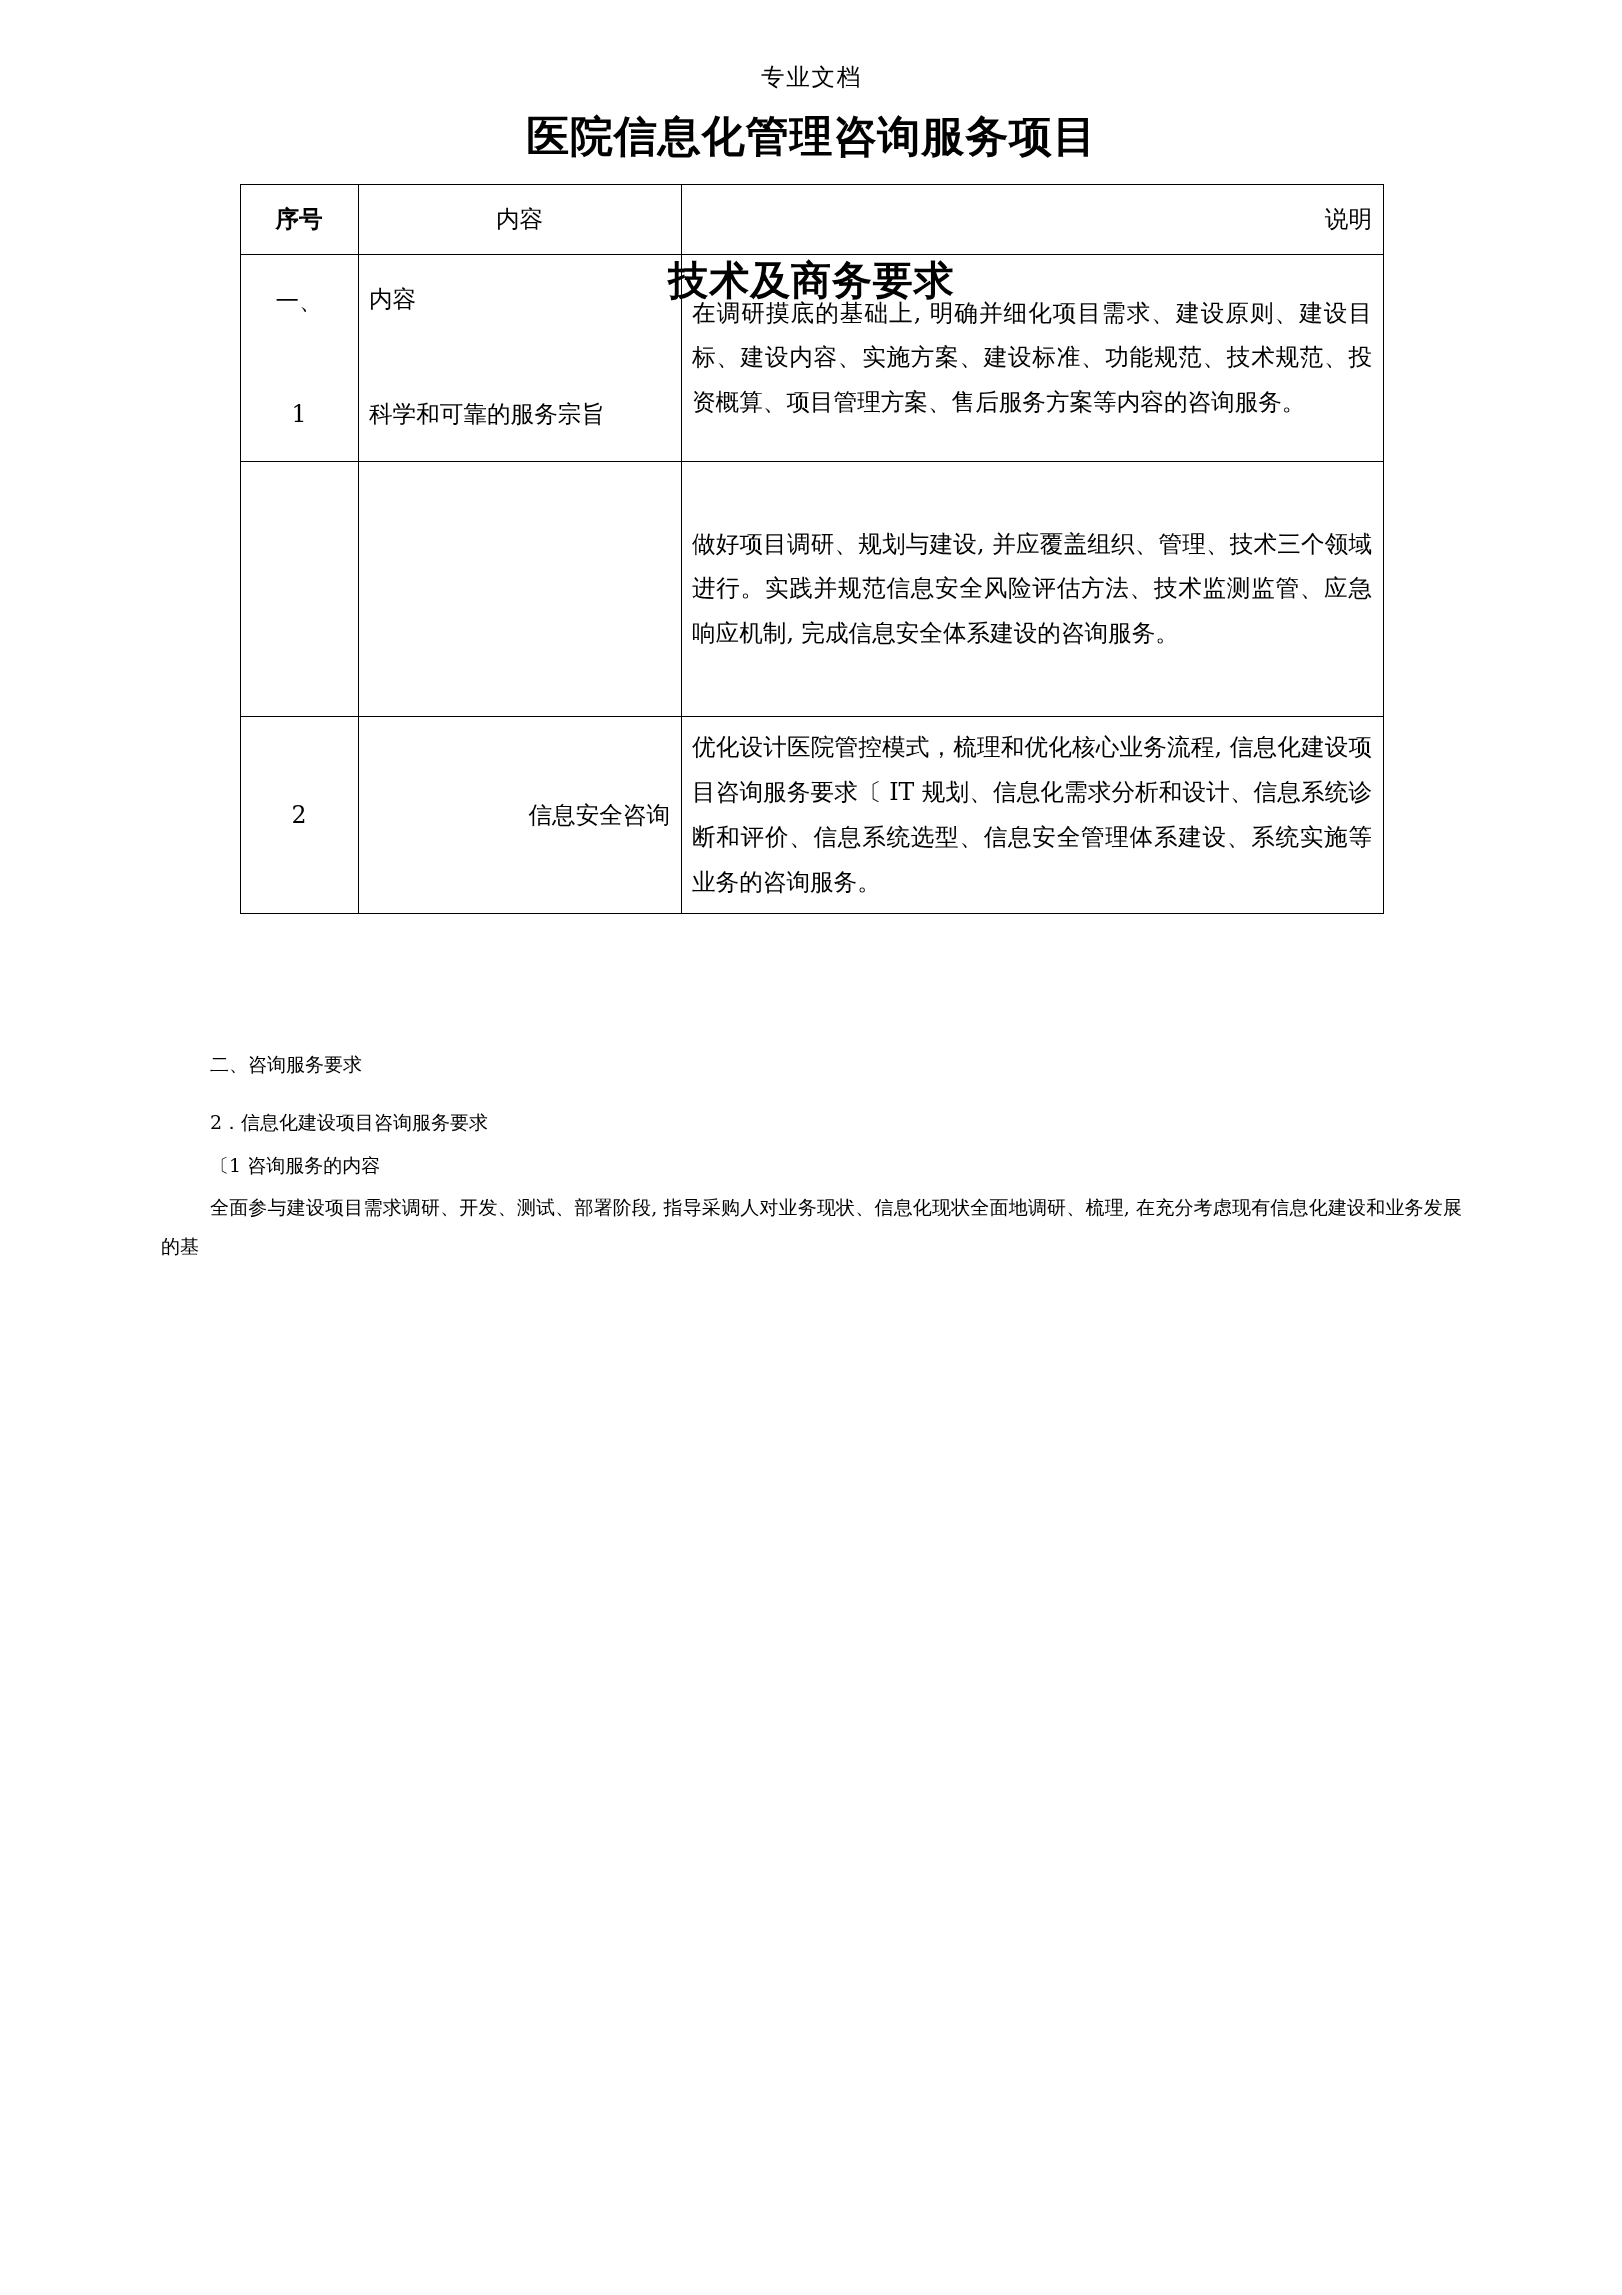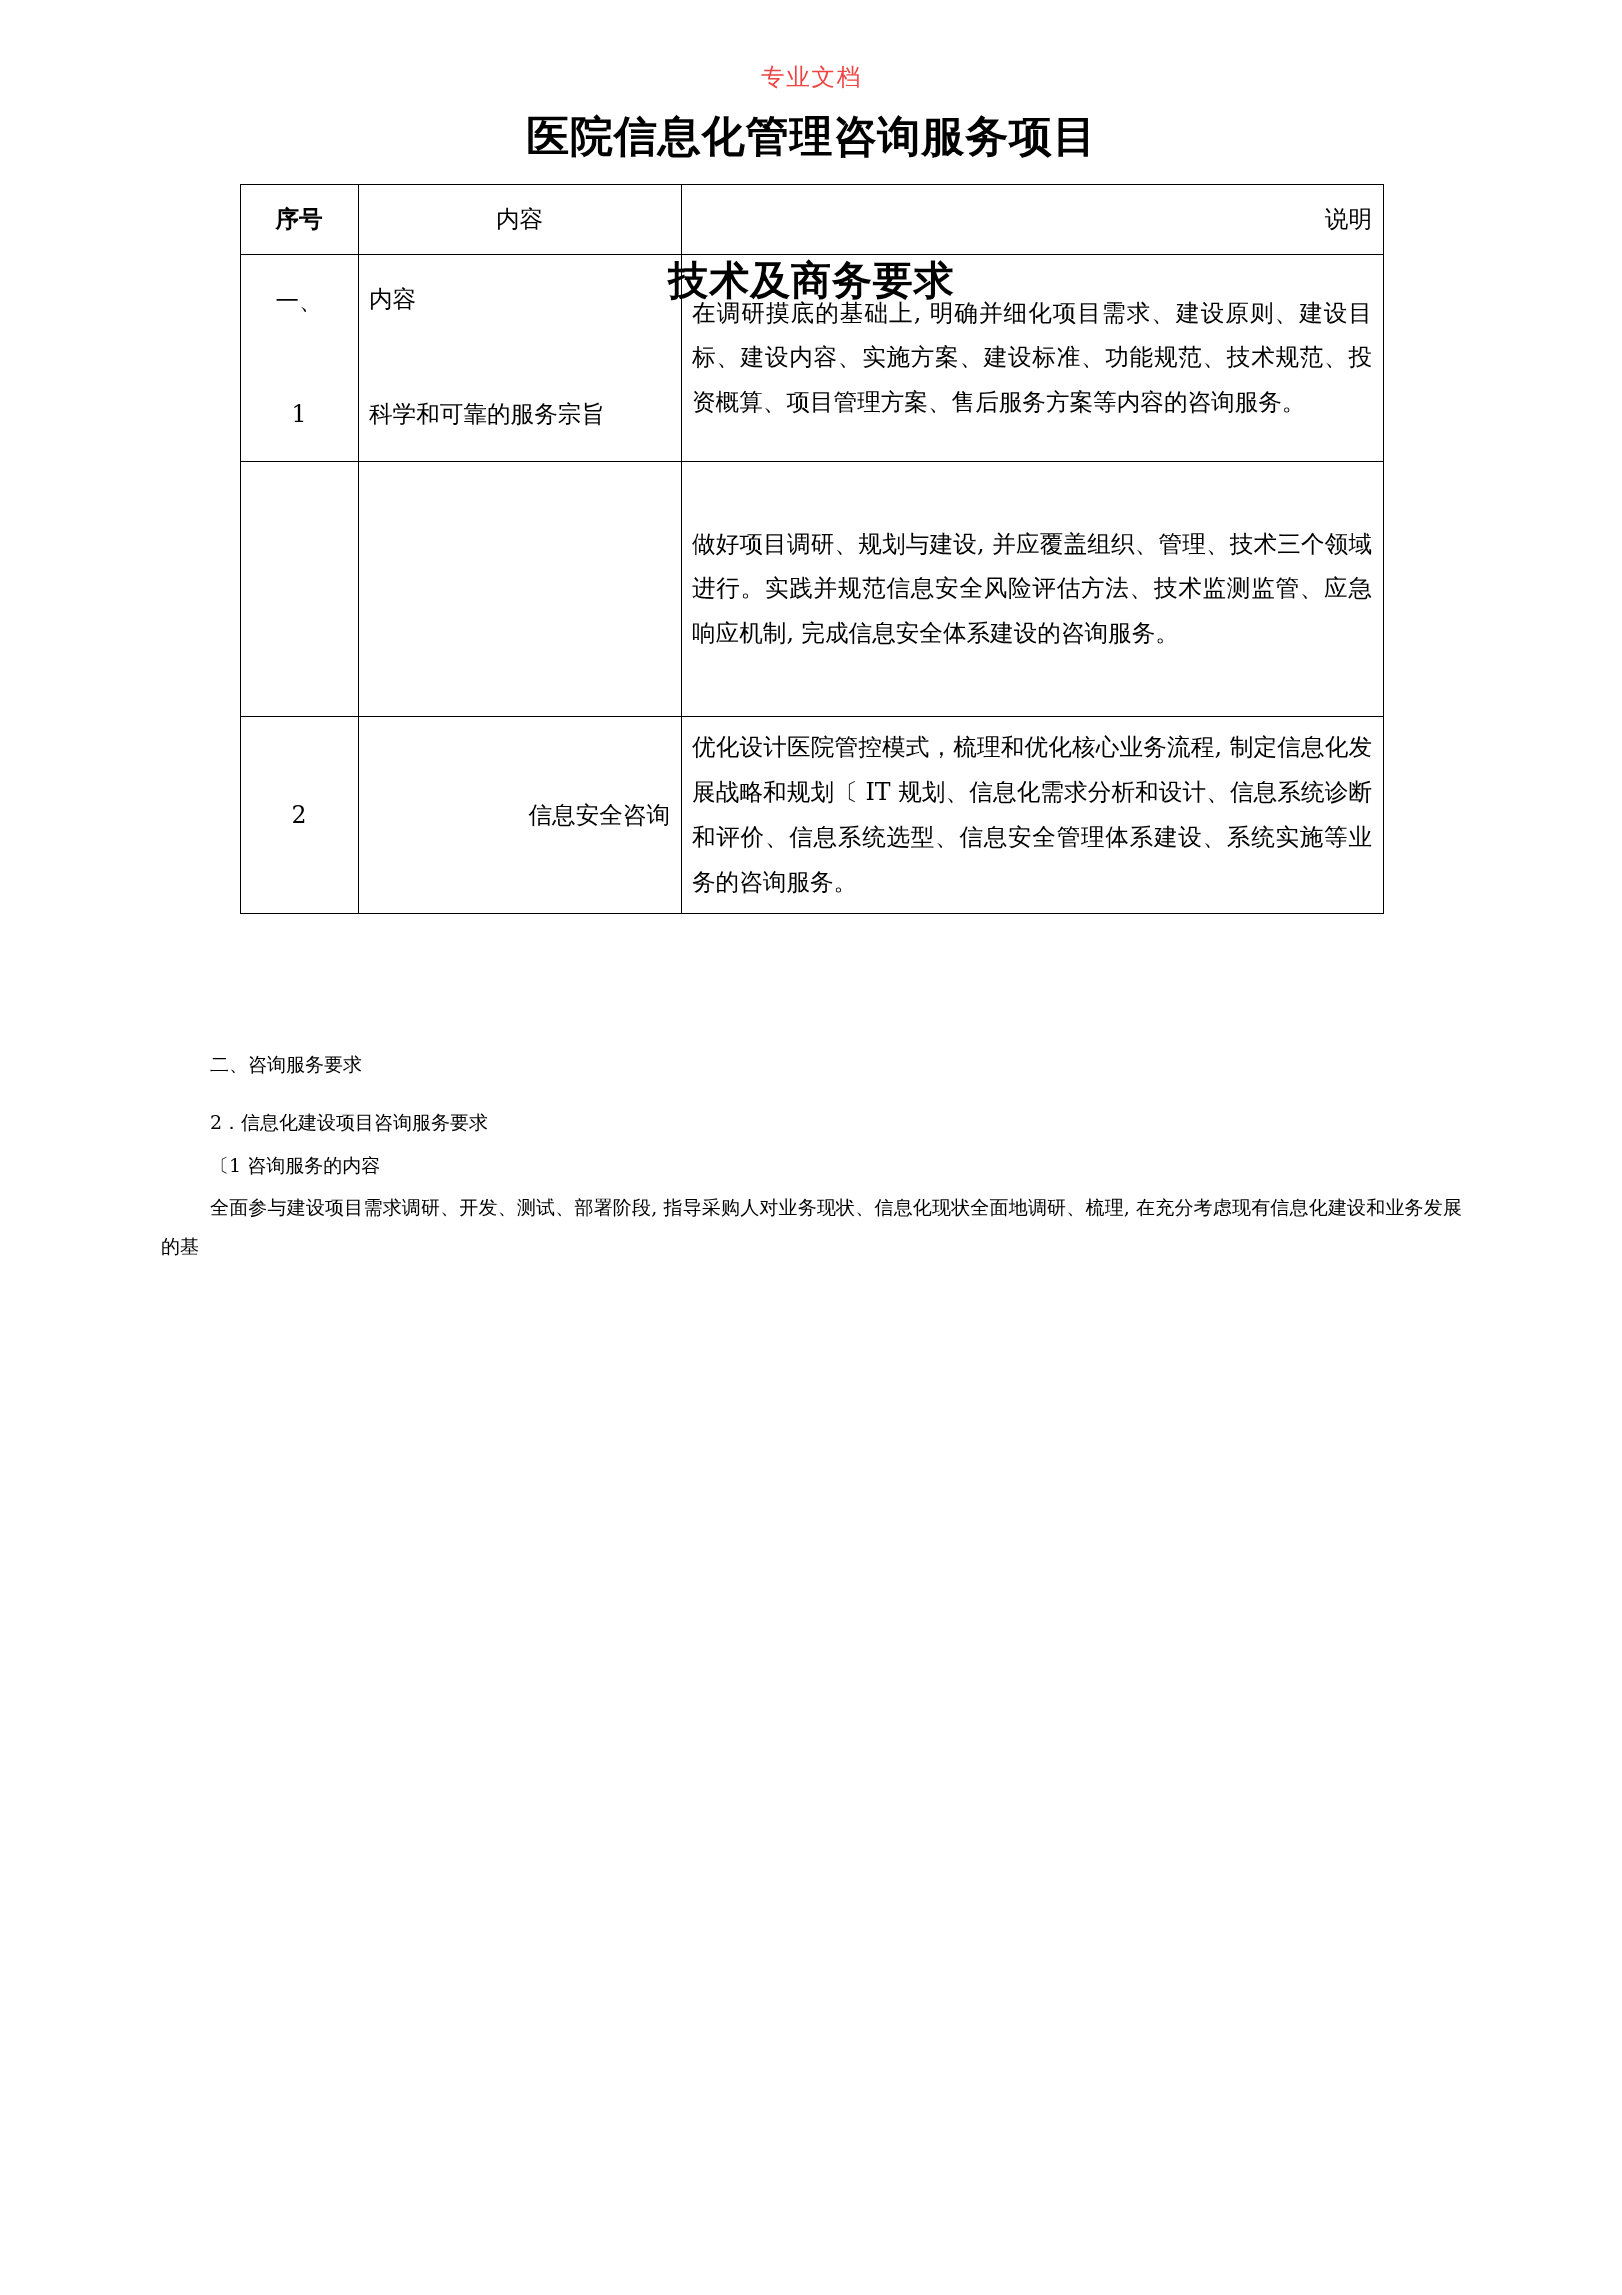--- a/index.html
+++ b/index.html
@@ -18,21 +18,21 @@
     width: 1623px;
     min-height: 2295px;
     box-sizing: border-box;
     padding: 52px 161px 35px 161px;
     position: relative;
   }
   .watermark-top {
     text-align: center;
     font-family: "DejaVu Sans", "Liberation Sans", sans-serif;
     font-size: 23.6px;
-    color: #ef4444;
+    color: #000000;
     letter-spacing: 1.7px;
     margin-top: 8.7px;
     margin-bottom: 4px;
   }
   .doc-title {
     text-align: center;
     font-family: "DejaVu Sans", "Liberation Sans", sans-serif;
     font-size: 43px;
     font-weight: bold;
     letter-spacing: 0.9px;
@@ -176,21 +176,21 @@
 
       <tr>
         <td class="cell-seq row2-blank"></td>
         <td class="cell-mid"></td>
         <td class="cell-desc">做好项目调研、规划与建设, 并应覆盖组织、管理、技术三个领域进行。实践并规范信息安全风险评估方法、技术监测监管、应急响应机制, 完成信息安全体系建设的咨询服务。</td>
       </tr>
 
       <tr>
         <td class="cell-seq">2</td>
         <td class="cell-mid">信息安全咨询</td>
-        <td class="cell-desc">优化设计医院管控模式，梳理和优化核心业务流程, 制定信息化发展战略和规划〔 IT 规划、信息化需求分析和设计、信息系统诊断和评价、信息系统选型、信息安全管理体系建设、系统实施等业务的咨询服务。</td>
+        <td class="cell-desc">优化设计医院管控模式，梳理和优化核心业务流程, 信息化建设项目咨询服务要求〔 IT 规划、信息化需求分析和设计、信息系统诊断和评价、信息系统选型、信息安全管理体系建设、系统实施等业务的咨询服务。</td>
       </tr>
     </tbody>
   </table>
 
   <div class="body-section">
     <p class="para indent1">二、咨询服务要求</p>
     <div class="spacer-sm"></div>
     <p class="para indent2">2．信息化建设项目咨询服务要求</p>
     <p class="para indent2">〔1 咨询服务的内容</p>
     <p class="para flow">全面参与建设项目需求调研、开发、测试、部署阶段, 指导采购人对业务现状、信息化现状全面地调研、梳理, 在充分考虑现有信息化建设和业务发展的基</p>

